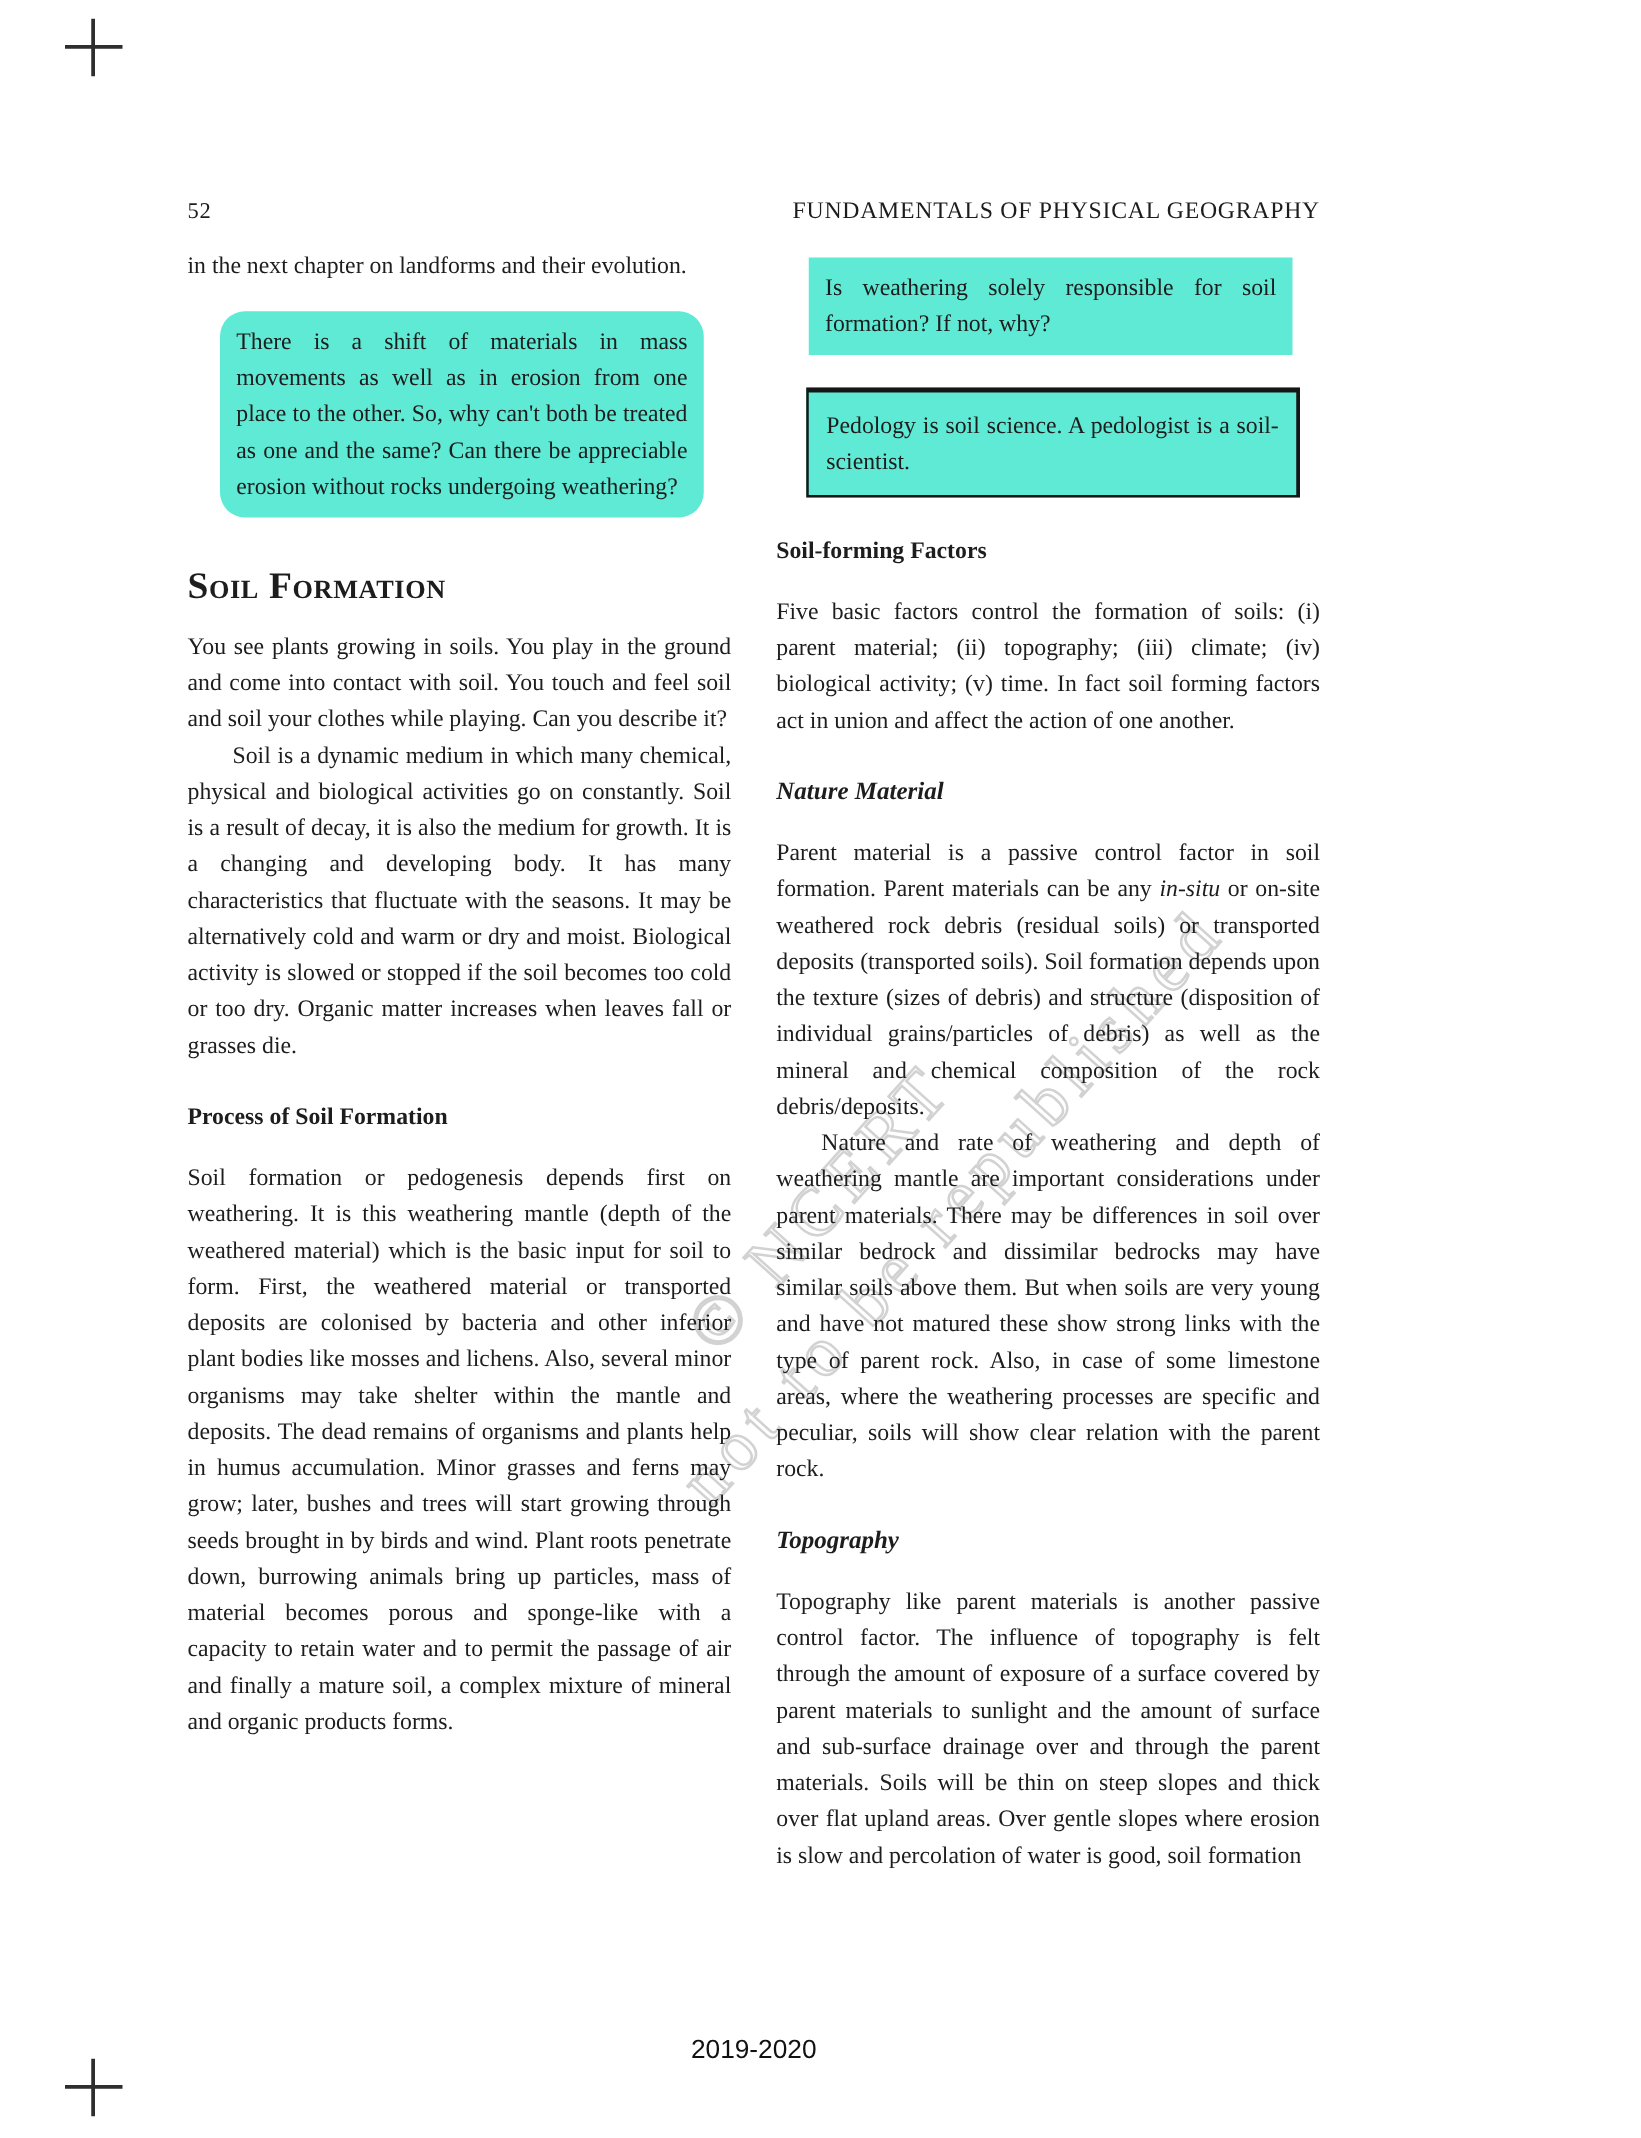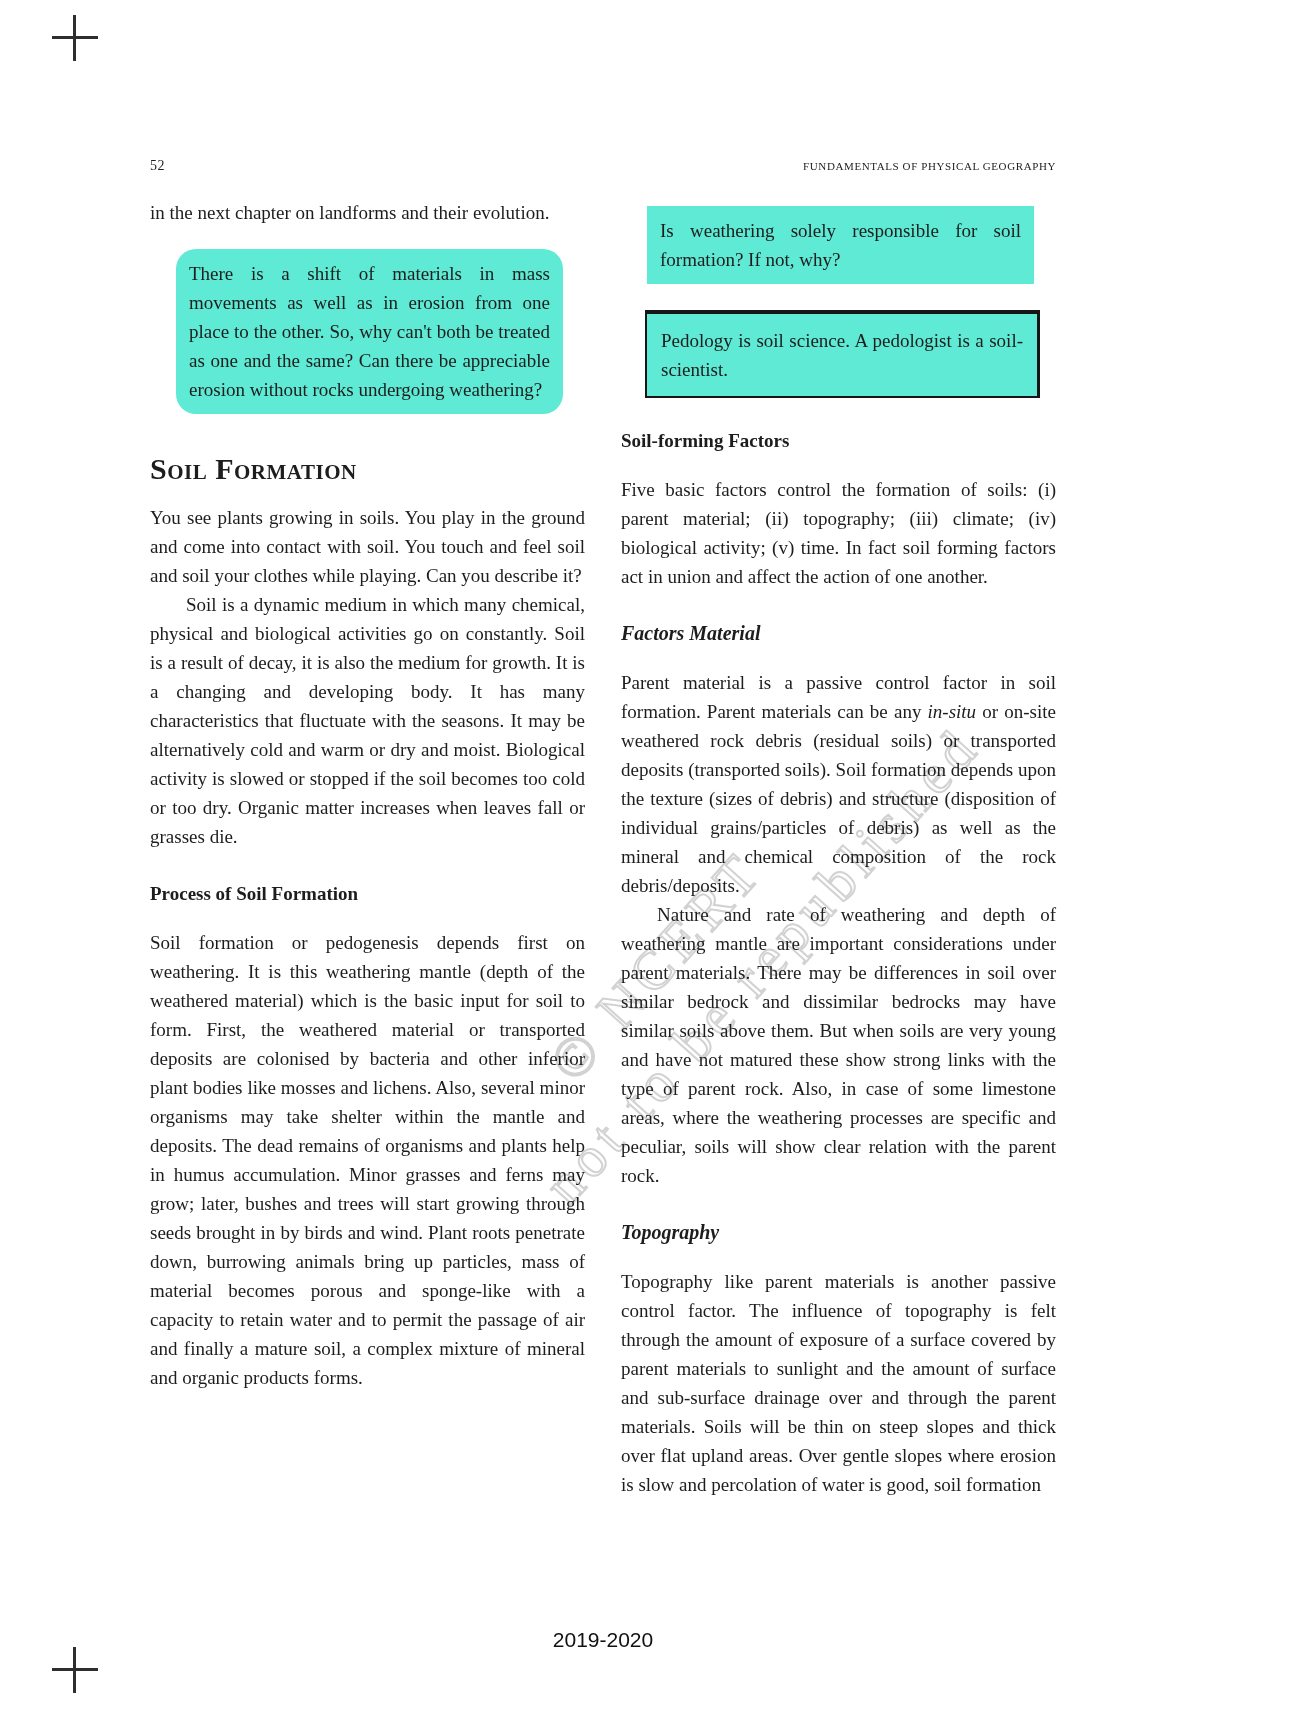--- a/index.html
+++ b/index.html
@@ -18,22 +18,22 @@
   .crop-mark .bar-h { position: absolute; left: 0; top: 21px; width: 46px; height: 3px; background: #2e2e2e; }
   .crop-mark .bar-v { position: absolute; left: 21px; top: 0; width: 3px; height: 46px; background: #2e2e2e; }
   .crop-top { left: 52px; top: 15px; }
   .crop-bottom { left: 52px; top: 1647px; }
 
   .page-header {
     position: absolute;
     left: 150px; top: 158px; width: 906px;
     display: flex; justify-content: space-between; align-items: baseline;
   }
-  .page-number { font-size: 14px; letter-spacing: 0.5px; }
-  .running-title { font-size: 11px; letter-spacing: 0.6px; }
+  .page-number { font-size: 18px; letter-spacing: 0.5px; }
+  .running-title { font-size: 19px; letter-spacing: 0.6px; }
 
   .columns {
     position: absolute;
     left: 150px; top: 198px; width: 906px;
     display: flex; gap: 36px;
   }
   .col { width: 435px; font-size: 19px; line-height: 29px; text-align: justify; }
 
   .para { margin: 0; }
   .indent { text-indent: 36px; }
@@ -153,21 +153,21 @@
       </div>
 
       <div class="framed-box">
         <p class="para">Pedology is soil science.  A pedologist is a soil-scientist.</p>
       </div>
 
       <h3 class="bold-heading">Soil-forming Factors</h3>
 
       <p class="para after-heading">Five basic factors control the formation of soils: (i) parent material; (ii) topography; (iii) climate; (iv) biological activity; (v) time. In fact soil forming factors act in union and affect the action of one another.</p>
 
-      <h4 class="italic-heading">Factors Material</h4>
+      <h4 class="italic-heading">Nature Material</h4>
 
       <p class="para after-heading"><span>Parent material is a passive control factor in soil formation. Parent materials can be any </span><span class="italic-inline">in-situ</span><span> or on-site weathered rock debris (residual soils) or transported deposits (transported soils). Soil formation depends upon the texture (sizes of debris) and structure (disposition of individual grains/particles of debris) as well as the mineral and chemical composition of the rock debris/deposits.</span></p>
 
       <p class="para indent">Nature and rate of weathering and depth of weathering mantle are important considerations under parent materials. There may be differences in soil over similar bedrock and dissimilar bedrocks may have similar soils above them.  But when soils are very young and have not matured these show strong links with the type of parent rock. Also, in case of some limestone areas, where the weathering processes are specific and peculiar, soils will show clear relation with the parent rock.</p>
 
       <h4 class="italic-heading">Topography</h4>
 
       <p class="para after-heading">Topography like parent materials is another passive control factor. The influence of topography is felt through the amount of exposure of a surface covered by parent materials to sunlight and the amount of surface and sub-surface drainage over and through the parent materials.  Soils will be thin on steep slopes and thick over flat upland areas. Over gentle slopes where erosion is slow and percolation of water is good, soil formation</p>
     </div>
 

